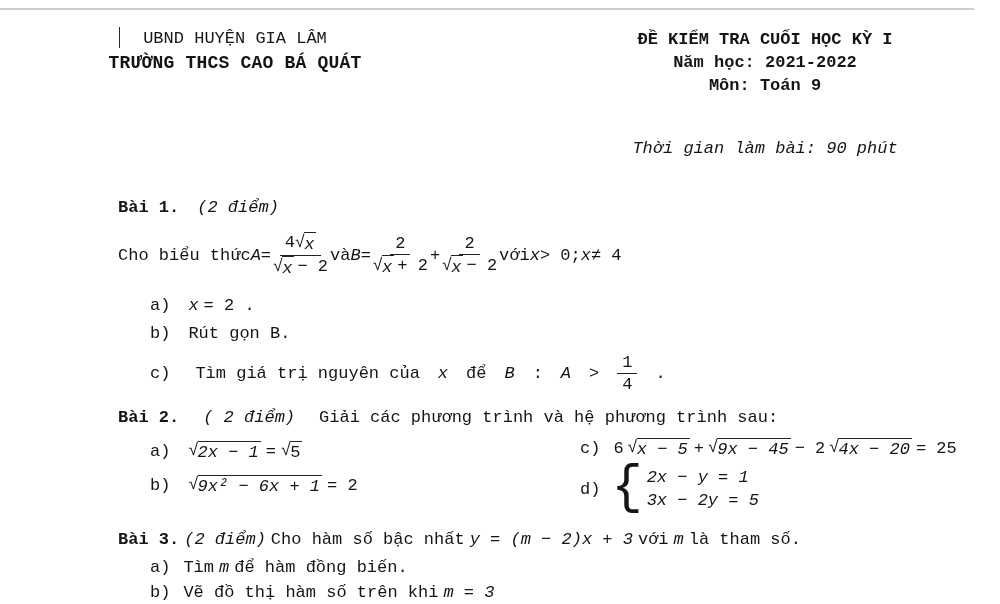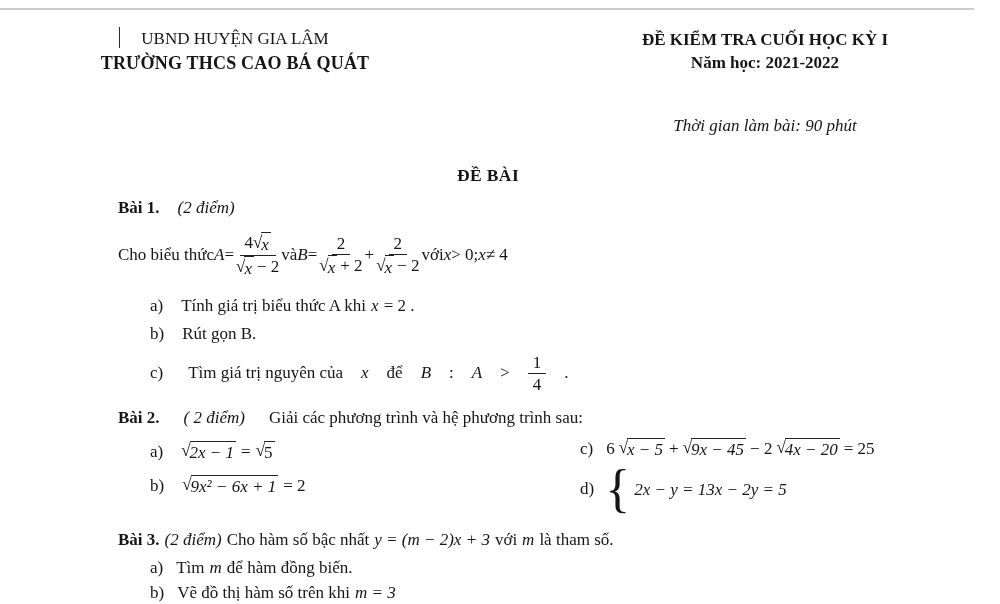--- a/index.html
+++ b/index.html
@@ -1,17 +1,17 @@
 <!DOCTYPE html>
 <html><head>
 <meta charset="utf-8">
 <style>
   html,body{margin:0;padding:0;background:#fff;}
   #page{position:relative;width:974px;height:604px;background:#ffffff;overflow:hidden;
-        font-family:Liberation Serif, serif;color:#151515;}
+        font-family:Liberation Mono, monospace;color:#151515;}
   .rule-top{position:absolute;left:0;top:8px;width:995px;height:2px;background:#cccccc;}
   .rule-right{position:absolute;left:997px;top:0;width:2px;height:135px;background:#d4d4d4;}
   .caret{position:absolute;left:119px;top:27px;width:1px;height:21px;background:#2a2a2a;}
   .hl{position:absolute;left:85px;top:27px;width:300px;text-align:center;font-size:17px;line-height:24px;}
   .hl .l2{font-weight:bold;font-size:18px;letter-spacing:.2px;}
   .hr{position:absolute;left:595px;top:28px;width:340px;text-align:center;font-size:17px;line-height:23px;font-weight:bold;}
   .hr .l4{font-weight:normal;font-style:italic;margin-top:40px;}
   .title{position:absolute;left:0;top:165px;width:976px;text-align:center;font-weight:bold;font-size:17.5px;letter-spacing:.4px;}
   .row{position:absolute;white-space:nowrap;font-size:17px;}
   .fx{display:flex;align-items:center;}
@@ -19,43 +19,43 @@
   .b{font-weight:bold;} .it{font-style:italic;} .mi{font-style:italic;}
   .li{margin-right:13px;}
   .sq{white-space:nowrap;display:inline-flex;align-items:flex-start;}
   .sq .sg{font-style:normal;}
   .sq .rc{border-top:1.3px solid #222;padding:1px 2px 0 0;margin-left:-1px;}
   .frac{display:inline-flex;flex-direction:column;align-items:center;line-height:21px;}
   .frac .nu{border-bottom:1.3px solid #222;padding:0 5px;display:inline-flex;align-items:flex-start;justify-content:center;}
   .frac .de{padding:0 2px;display:inline-flex;align-items:flex-start;}
   .sys{display:flex;align-items:center;}
   .sys .br{font-size:52px;font-weight:400;line-height:.9;margin-right:4px;transform:scaleY(1.02);}
-  .sys .eqs{display:flex;flex-direction:row;line-height:23px;}
+  .sys .eqs{display:flex;flex-direction:column;line-height:23px;}
 </style>
 </head>
 <body>
 
 <div id="page">
 
   <div class="rule-top"></div>
   <div class="rule-right"></div>
   <div class="caret"></div>
 
   <div class="hl">
     <div class="l1">UBND HUYỆN GIA LÂM</div>
     <div class="l2">TRƯỜNG THCS CAO BÁ QUÁT</div>
   </div>
 
   <div class="hr">
     <div>ĐỀ KIỂM TRA CUỐI HỌC KỲ I</div>
     <div>Năm học: 2021-2022</div>
+    <div>Môn: Toán 9</div>
     <div class="l4">Thời gian làm bài: 90 phút</div>
   </div>
 
-  <div class="title">ĐỀ BÀI</div>
 
   <div class="row fx g6" style="left:118px;top:198px;">
     <span class="b">Bài 1.</span>
     <span class="it">(2 điểm)</span>
   </div>
 
   <div class="row fx g8" style="left:118px;top:224px;height:62px;">
     <span>Cho biểu thức</span>
     <span class="mi">A</span>
     <span>=</span>
@@ -101,21 +101,20 @@
     </span>
     <span>với</span>
     <span class="mi">x</span>
     <span>&gt; 0;</span>
     <span class="mi">x</span>
     <span>≠ 4</span>
   </div>
 
   <div class="row fx g5" style="left:150px;top:296px;">
     <span class="li">a)</span>
-    <span>Tính giá trị biểu thức A khi</span>
     <span class="mi">x</span>
     <span>= 2 .</span>
   </div>
 
   <div class="row fx g5" style="left:150px;top:324px;">
     <span class="li">b)</span>
     <span>Rút gọn B.</span>
   </div>
 
   <div class="row fx g6" style="left:150px;top:350px;height:46px;">

